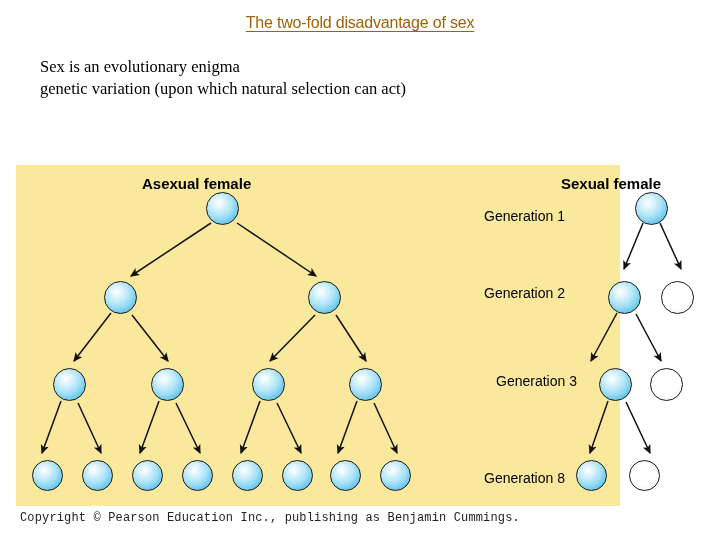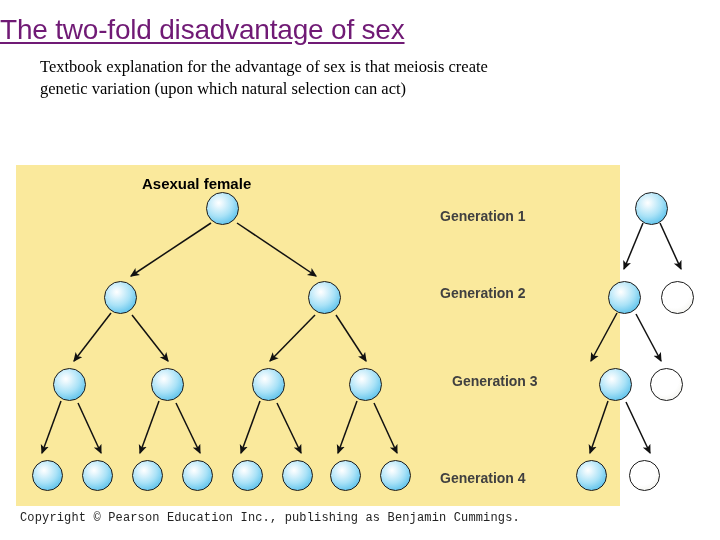--- a/index.html
+++ b/index.html
@@ -14,24 +14,25 @@
     overflow: hidden;
     font-family: "Liberation Serif", serif;
   }
 
   
   #slide-title {
     position: absolute;
     left: 0;
     top: 14px;
     width: 720px;
+    text-align: center;
     font-family: "Liberation Sans", sans-serif;
-    font-size: 28px;
+    font-size: 16px;
     font-weight: 400;
-    color: #701a75;
+    color: #a16207;
     letter-spacing: -0.2px;
   }
   #slide-title .underline-text {
     text-decoration: underline;
     text-underline-offset: 3px;
   }
 
   
   #body-text {
     position: absolute;
@@ -67,24 +68,25 @@
     font-size: 15px;
     color: #000000;
     white-space: nowrap;
   }
   #asexual-heading { left: 126px; top: 10px; }
   #sexual-heading  { left: 545px; top: 10px; }
 
   .gen-label {
     position: absolute;
     font-family: "Liberation Sans", sans-serif;
-    font-weight: bold;
+    font-weight: normal;
     font-size: 14px;
-    color: #404040;
+    color: #000000;
     white-space: nowrap;
+    margin-left: 44px;
   }
 
   
   .organism {
     position: absolute;
     border-radius: 50%;
     box-sizing: border-box;
     border: 1.5px solid #1a1a1a;
   }
   .organism.female {
@@ -116,21 +118,21 @@
   }
 </style>
 </head>
 <body>
 
 <div id="slide-title">
   <span class="underline-text">The two-fold disadvantage of sex</span>
 </div>
 
 <div id="body-text">
-  <div class="line">Textbook explanation for the advantage of sex is that meiosis create</div>
+  <div class="line">Sex is an evolutionary enigma</div>
   <div class="line">genetic variation (upon which natural selection can act)</div>
 </div>
 
 <div id="figure-panel">
   <div id="figure-inner">
 
     <svg id="arrows-layer" width="692" height="341" viewBox="0 0 692 341">
       <defs>
         <marker id="ah" markerWidth="7" markerHeight="7" refX="5.4" refY="3" orient="auto" markerUnits="strokeWidth">
           <path d="M0,0.2 L6.2,3 L0,5.8 L1.5,3 Z" fill="#111111"></path>
@@ -160,25 +162,26 @@
 
         <path d="M601,148 L575,196"></path>
         <path d="M620,149 L645,196"></path>
 
         <path d="M592,236 L574,288"></path>
         <path d="M610,237 L634,288"></path>
       </g>
     </svg>
 
     <div id="asexual-heading" class="fig-heading">Asexual female</div>
+    <div id="sexual-heading" class="fig-heading">Sexual female</div>
 
     <div class="gen-label" style="left:424px; top:43px;">Generation 1</div>
     <div class="gen-label" style="left:424px; top:120px;">Generation 2</div>
     <div class="gen-label" style="left:436px; top:208px;">Generation 3</div>
-    <div class="gen-label" style="left:424px; top:305px;">Generation 4</div>
+    <div class="gen-label" style="left:424px; top:305px;">Generation 8</div>
 
     <div class="organism female" style="left:190px; top:27px;  width:33px; height:33px;"></div>
 
     <div class="organism female" style="left:88px;  top:116px; width:33px; height:33px;"></div>
     <div class="organism female" style="left:292px; top:116px; width:33px; height:33px;"></div>
 
     <div class="organism female" style="left:37px;  top:203px; width:33px; height:33px;"></div>
     <div class="organism female" style="left:135px; top:203px; width:33px; height:33px;"></div>
     <div class="organism female" style="left:236px; top:203px; width:33px; height:33px;"></div>
     <div class="organism female" style="left:333px; top:203px; width:33px; height:33px;"></div>

